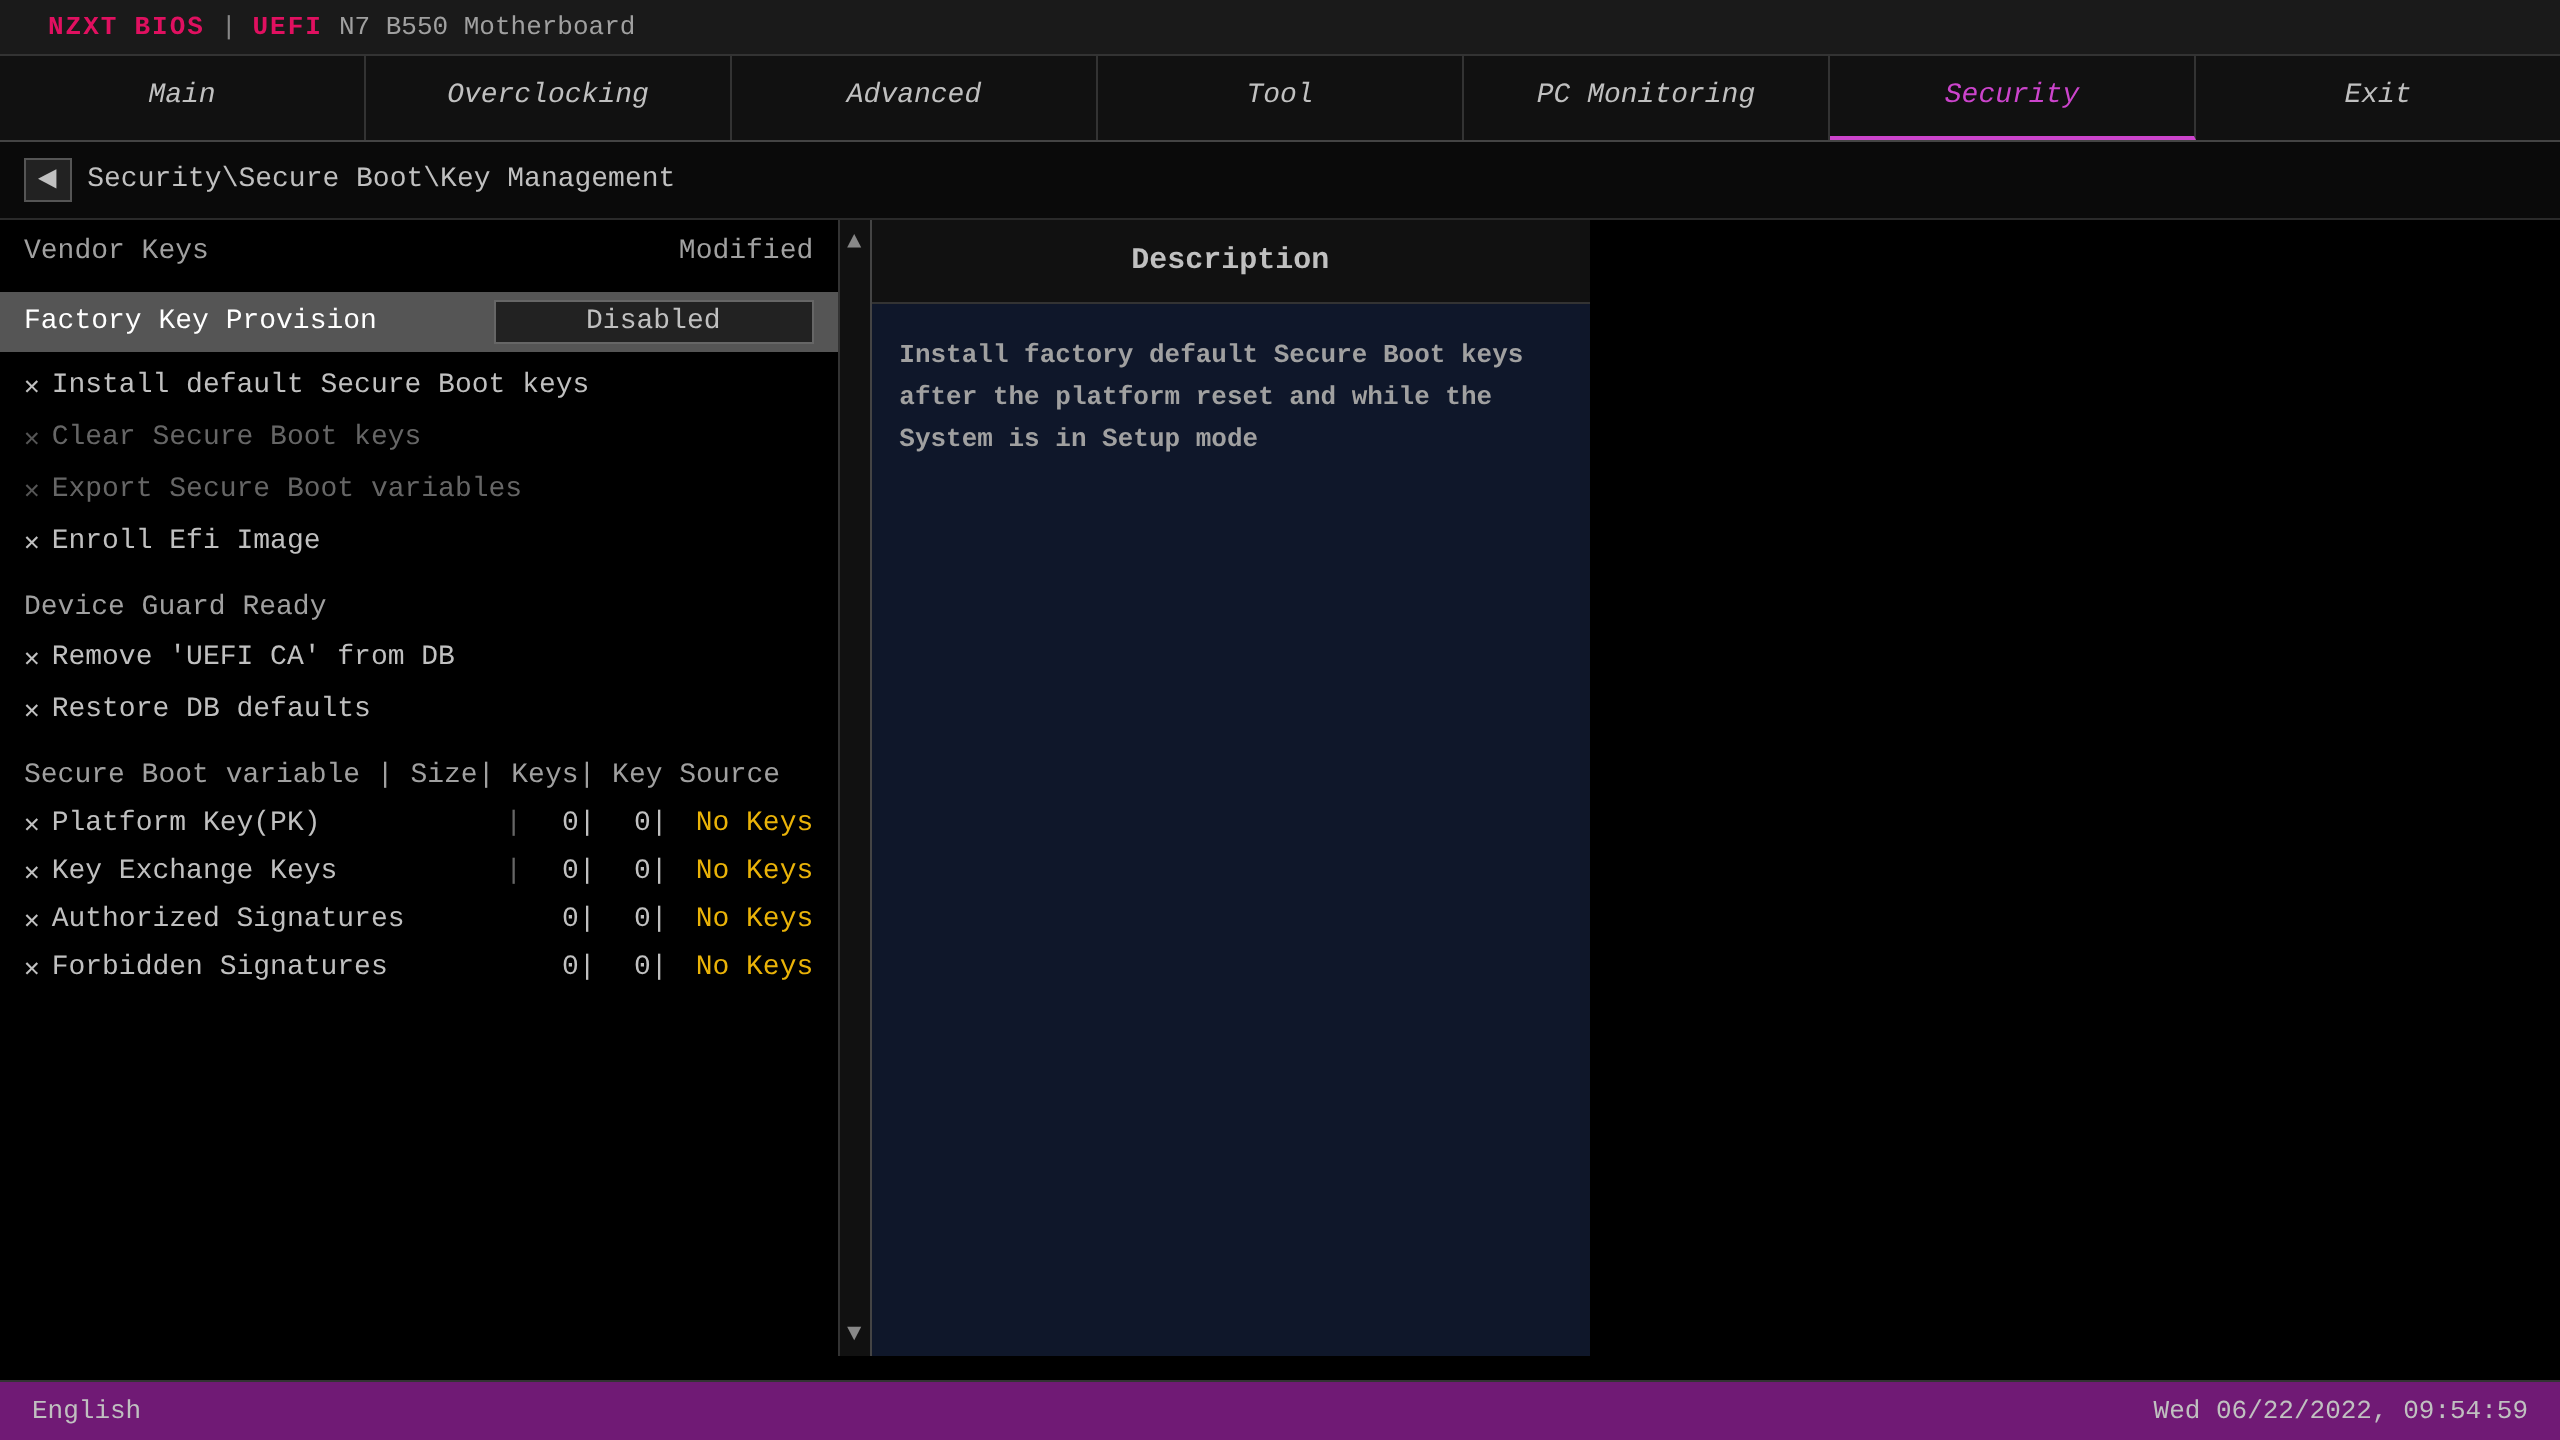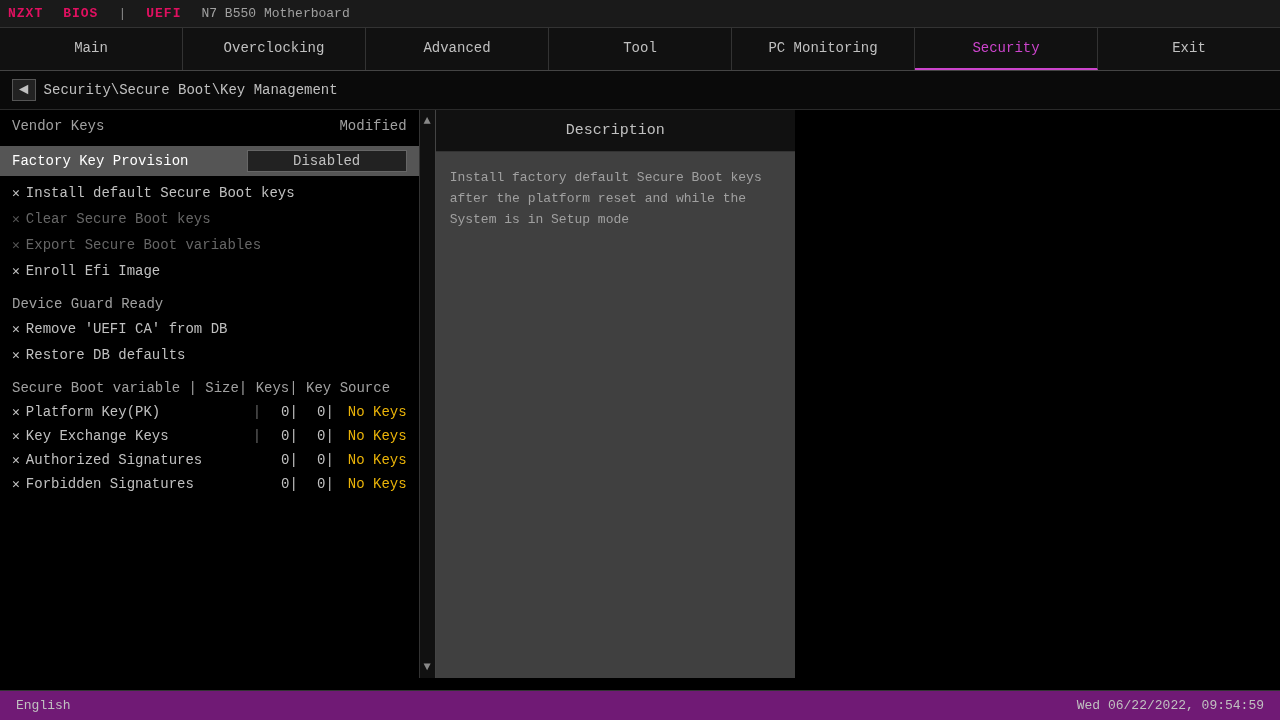--- a/index.html
+++ b/index.html
@@ -10,44 +10,45 @@
       background: #000;
       color: #c0c0c0;
       font-family: 'Courier New', Courier, monospace;
       font-size: 14px;
       overflow: hidden;
     }
 
     
     #header {
       background: #1a1a1a;
-      padding: 6px 8px;
-      display: flex;
-      align-items: center;
-      gap: 20px;
+      padding: 6px 24px;
+      display: flex;
+      align-items: center;
+      gap: 8px;
       border-bottom: 1px solid #333;
     }
 
     #header .brand {
       color: #e01060;
       font-weight: bold;
       font-size: 13px;
       letter-spacing: 1px;
     }
 
     #header .model {
       color: #a0a0a0;
       font-size: 13px;
     }
 
     
     #nav {
       display: flex;
       background: #111;
       border-bottom: 1px solid #444;
+      font-style: italic;
     }
 
     .nav-tab {
       flex: 1;
       text-align: center;
       padding: 12px 0;
       color: #c0c0c0;
       cursor: pointer;
       font-size: 14px;
       border-right: 1px solid #333;
@@ -218,22 +219,23 @@
       color: #888;
       cursor: pointer;
       font-size: 12px;
       padding: 2px;
     }
 
     
     #description-panel {
       width: 360px;
       border-left: 1px solid #444;
-      background: #404040;
+      background: #0f172a;
       padding: 0;
+      font-weight: bold;
     }
 
     .desc-header {
       text-align: center;
       padding: 12px;
       color: #c0c0c0;
       font-size: 15px;
       border-bottom: 1px solid #333;
       background: #111;
     }

